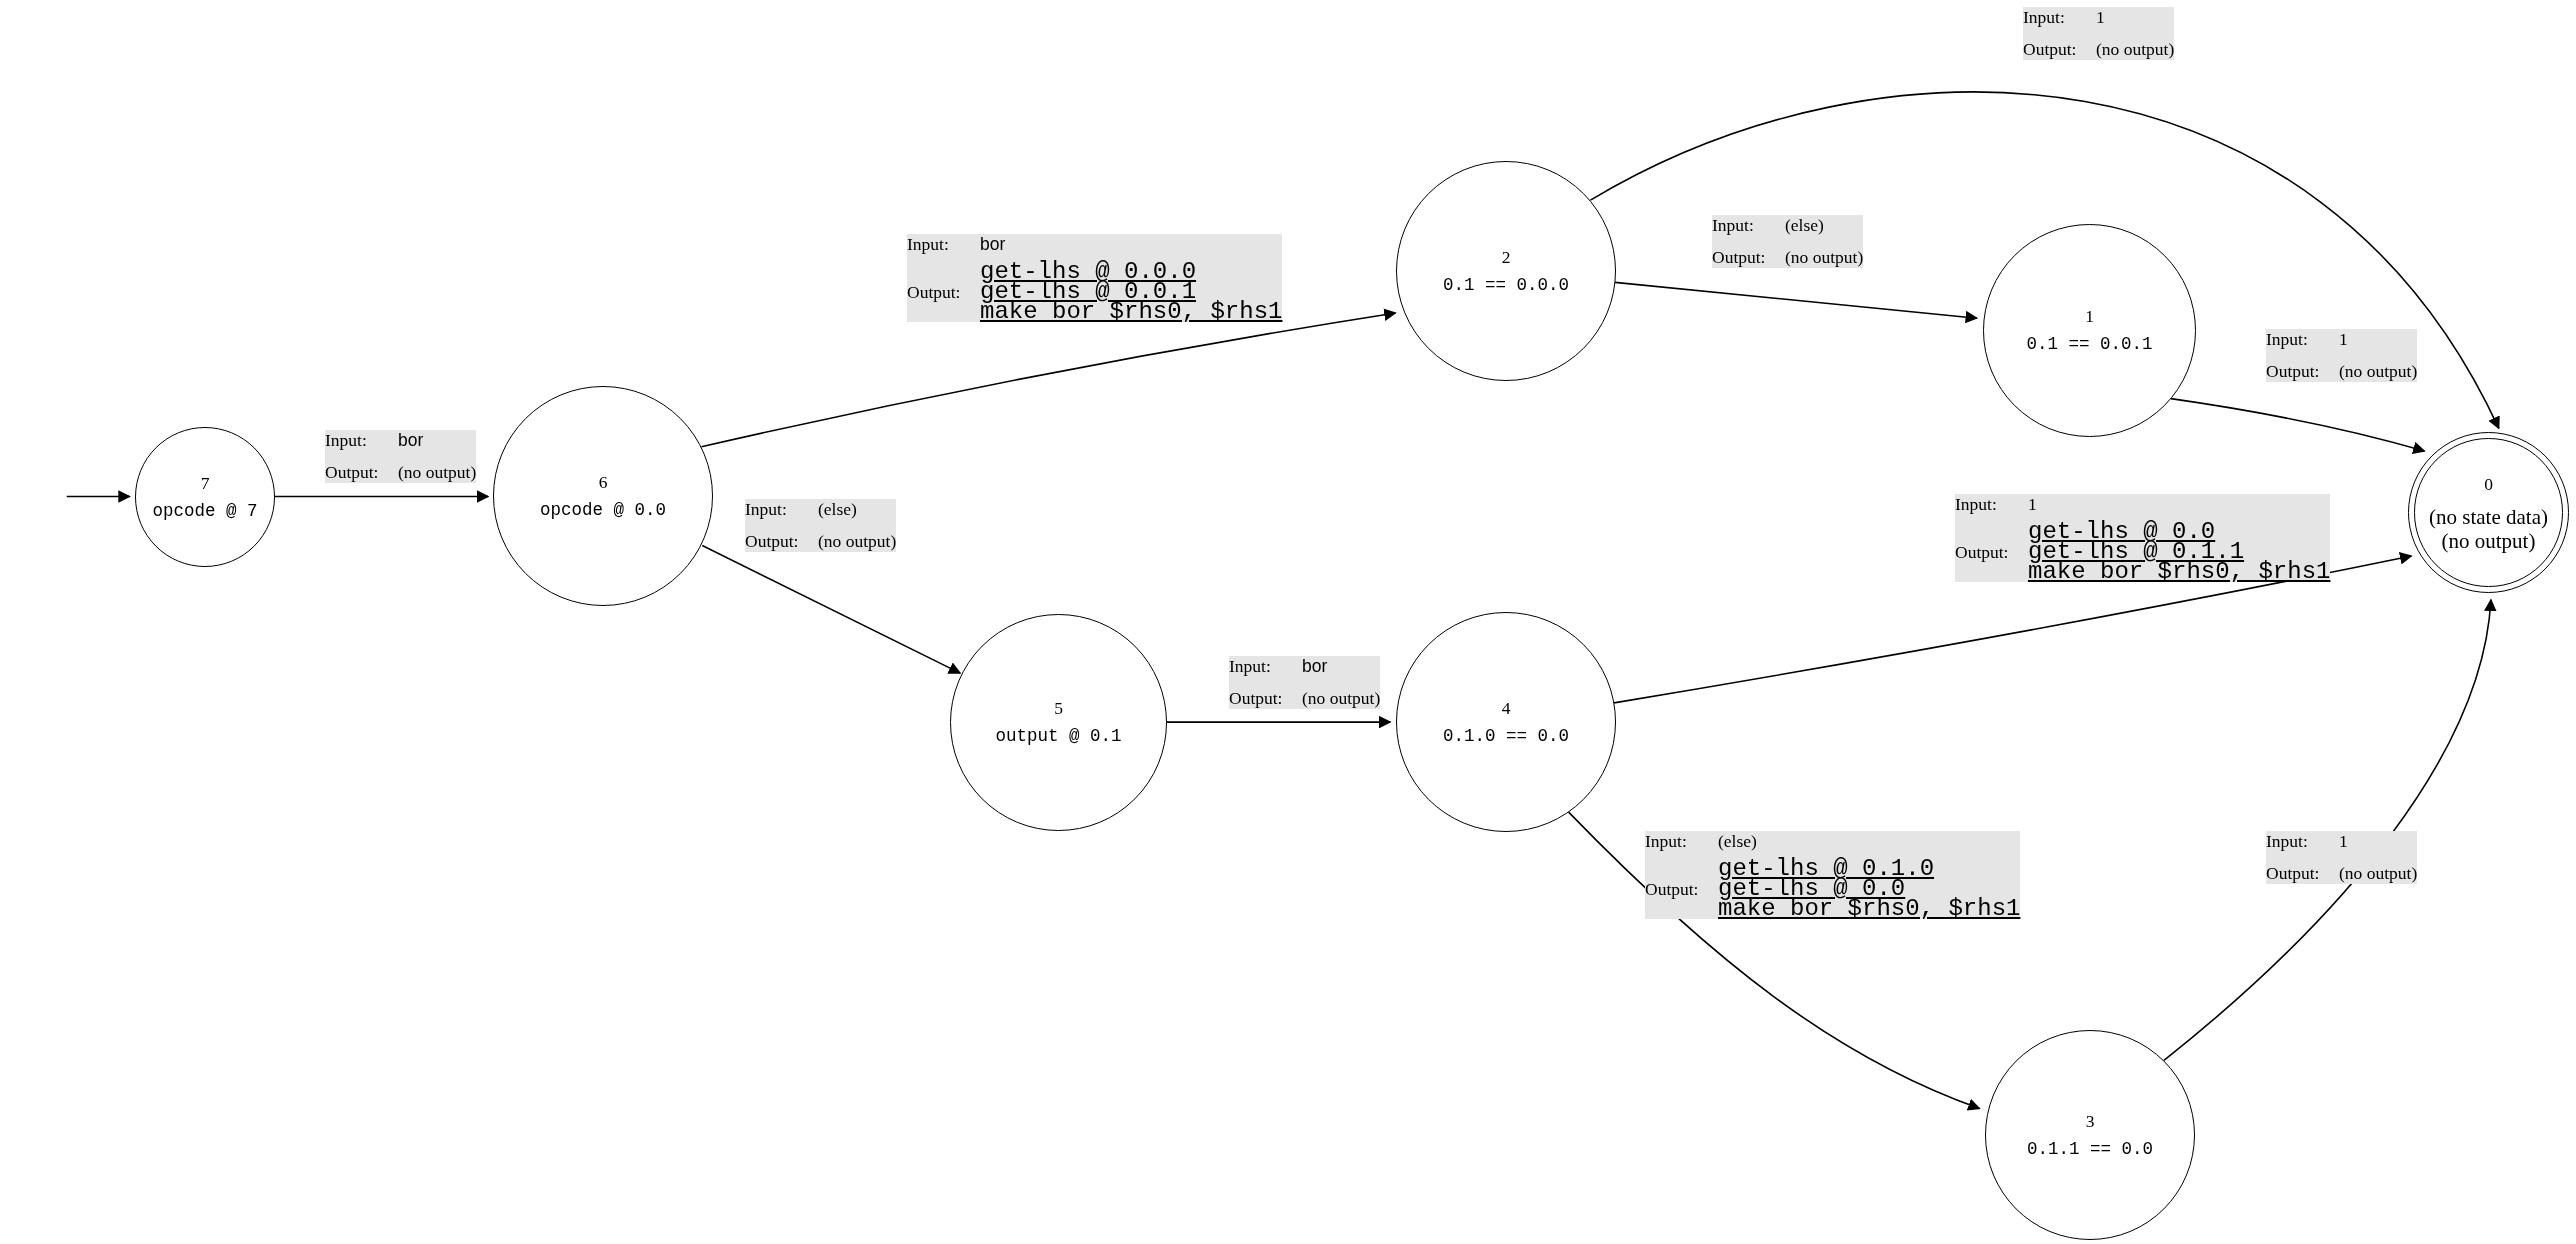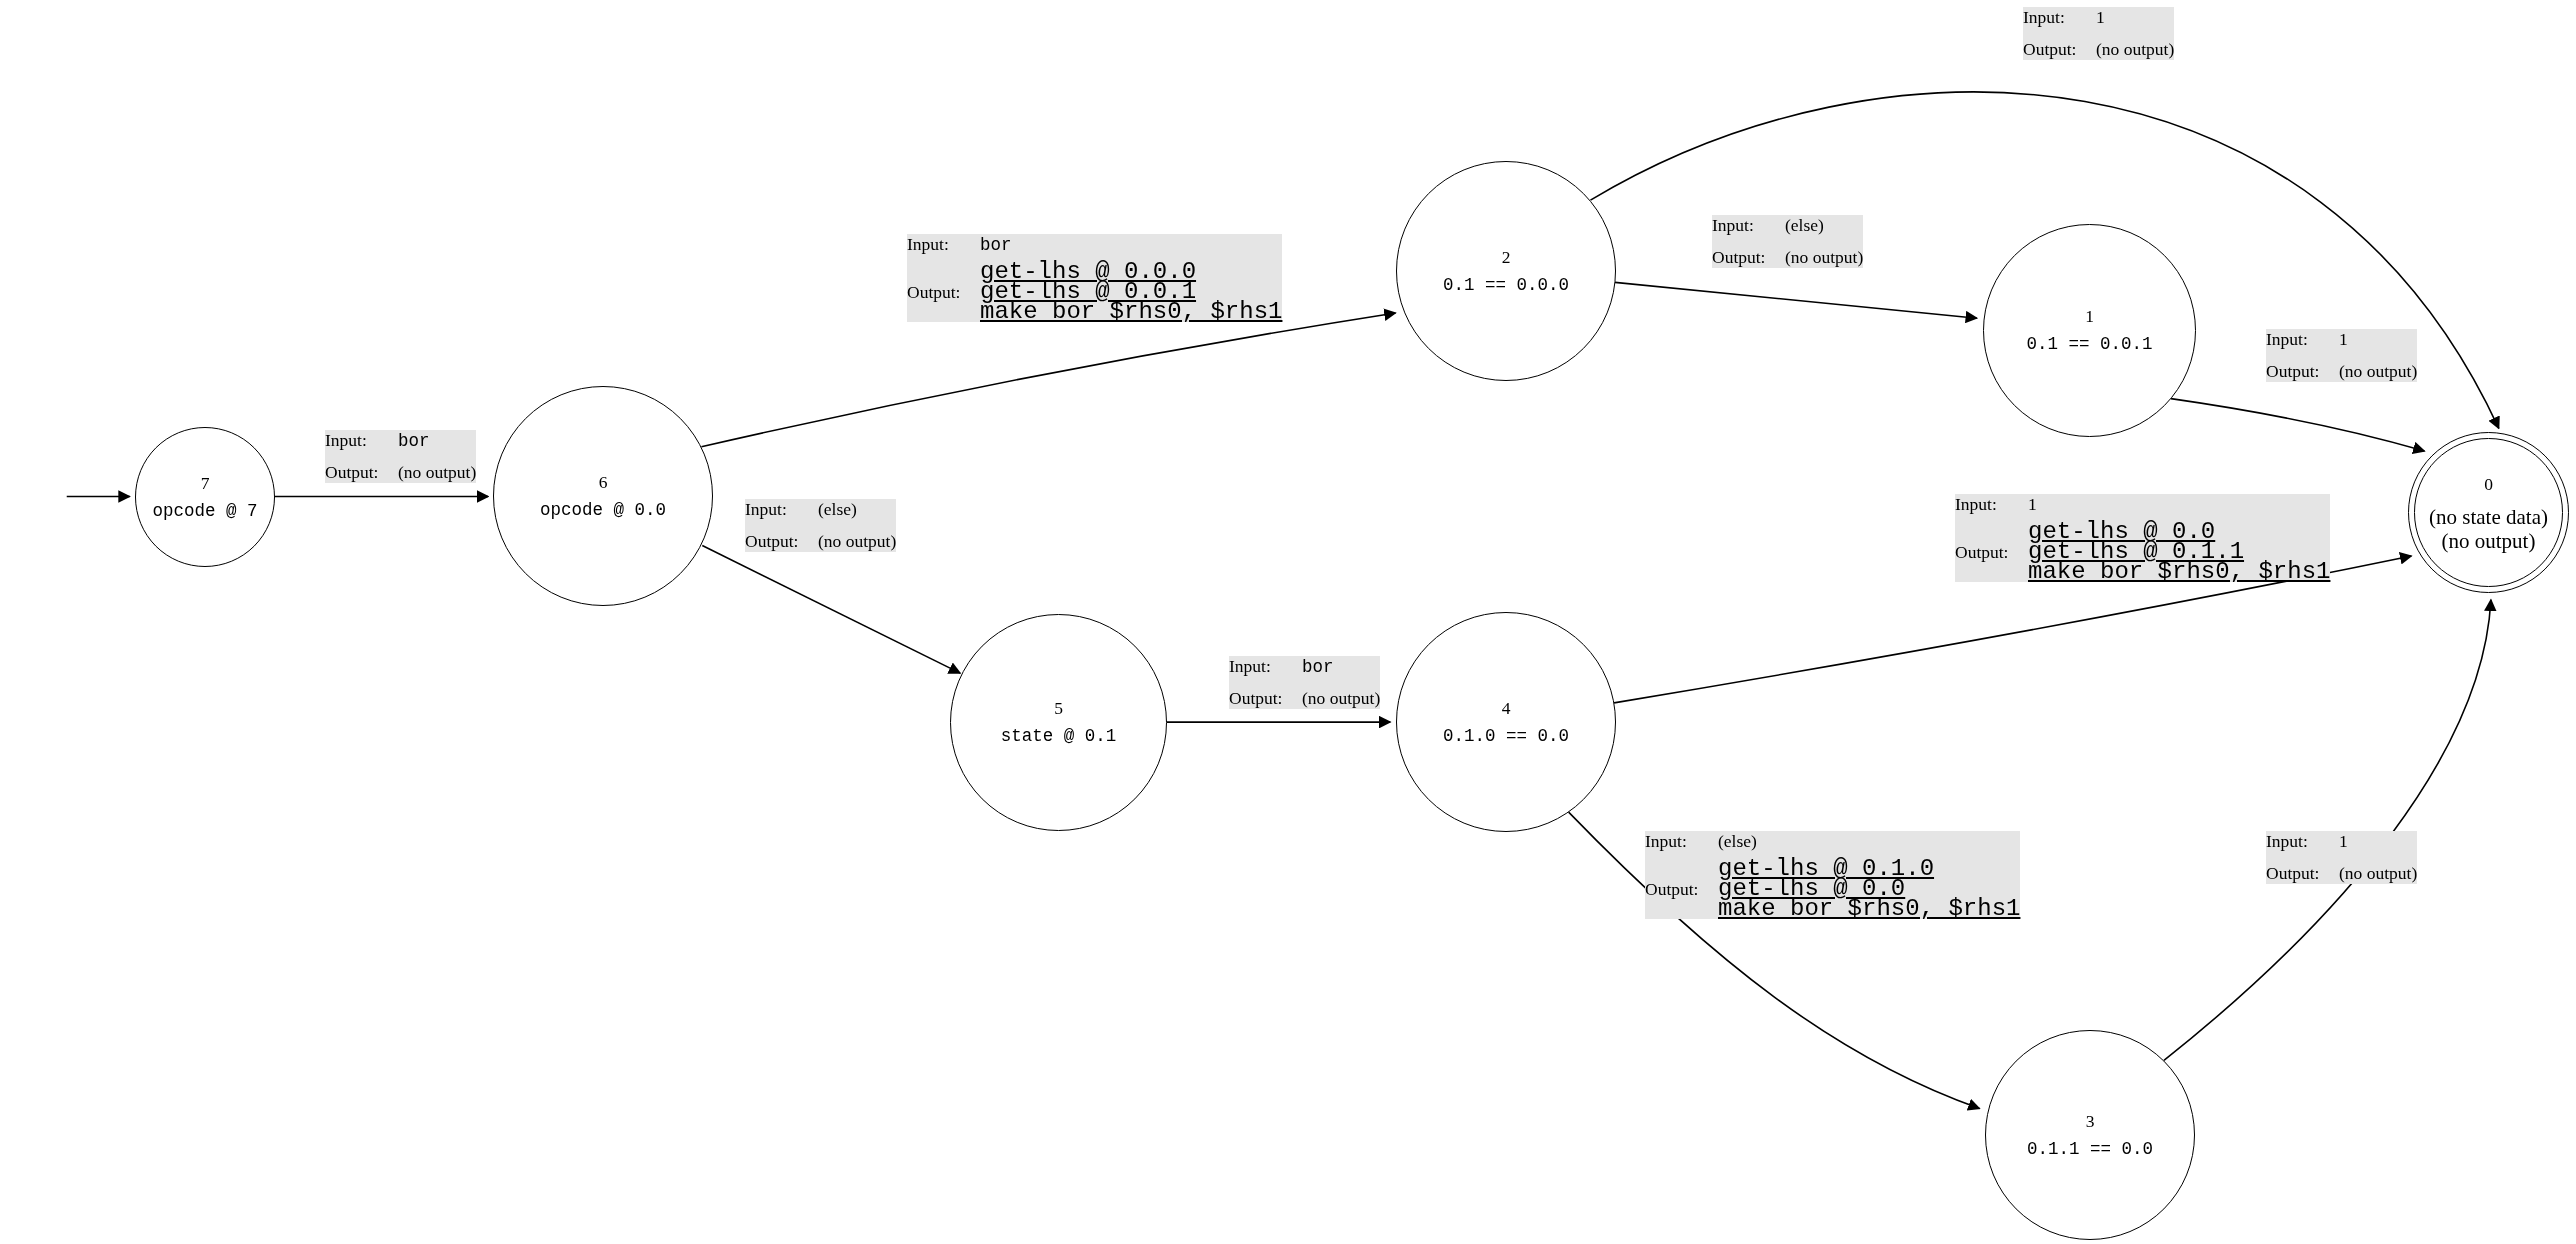--- a/index.html
+++ b/index.html
@@ -78,21 +78,21 @@
   .lbl-row:last-child { margin-bottom: 0; }
   .lbl-key {
     font-family: "Liberation Serif", serif;
     width: 73px;
     flex: none;
   }
   .lbl-val {
     font-family: "Liberation Serif", serif;
   }
   .lbl-val.code {
-    font-family: Liberation Mono, monospace;
+    font-family: Liberation Sans, sans-serif;
   }
   .mono-block {
     font-family: "Liberation Mono", monospace;
     font-size: 24px;
     line-height: 20px;
     white-space: pre;
     text-decoration: underline;
   }
 </style>
 </head>
@@ -134,21 +134,21 @@
     <div class="node-data">0.1 == 0.0.0</div>
   </div>
 
   <div class="node" style="left:1983px;top:224px;width:213px;height:213px">
     <div class="node-num">1</div>
     <div class="node-data">0.1 == 0.0.1</div>
   </div>
 
   <div class="node" style="left:950px;top:614px;width:217px;height:217px">
     <div class="node-num">5</div>
-    <div class="node-data">state @ 0.1</div>
+    <div class="node-data">output @ 0.1</div>
   </div>
 
   <div class="node" style="left:1396px;top:612px;width:220px;height:220px">
     <div class="node-num">4</div>
     <div class="node-data">0.1.0 == 0.0</div>
   </div>
 
   <div class="node" style="left:1985px;top:1030px;width:210px;height:210px">
     <div class="node-num">3</div>
     <div class="node-data">0.1.1 == 0.0</div>

